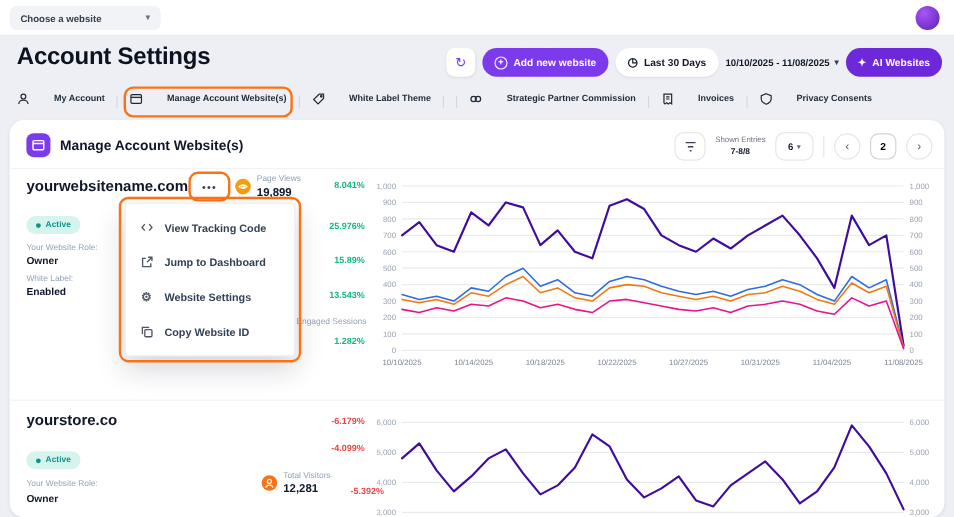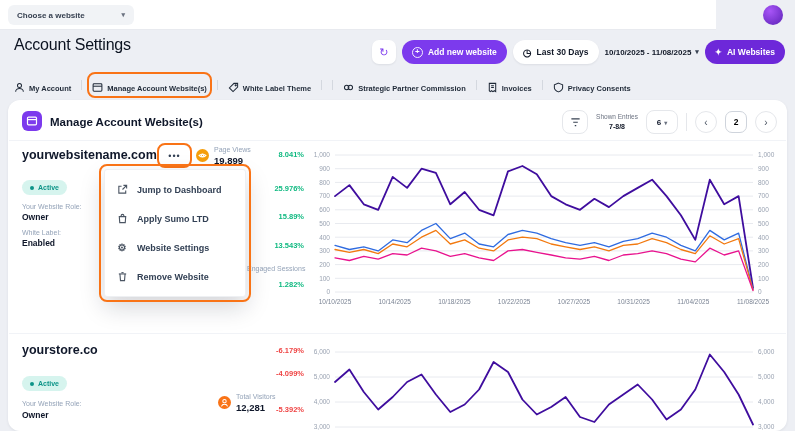--- a/index.html
+++ b/index.html
@@ -1,41 +1,41 @@
 <!DOCTYPE html>
 <html><head>
 <meta charset="utf-8">
 <style>
   *{margin:0;padding:0;box-sizing:border-box}
   html,body{width:795px;height:431px}
   body{position:relative;overflow:hidden;background:#edeff4;font-family:"Liberation Sans",sans-serif;color:#0f172a}
   svg text{font-family:"Liberation Sans",sans-serif}
 
   
-  .topbar{position:absolute;left:0;top:0;width:716px;height:30px;background:#fff;border-bottom:1px solid #e8eaef}
+  .topbar{position:absolute;left:0;top:0;width:795px;height:30px;background:#fff;border-bottom:1px solid #e8eaef}
   .pill{position:absolute;top:5px;height:20px;display:flex;align-items:center;gap:6px;background:#f1f3f6;border-radius:6px;padding:0 9px;font-size:8px;font-weight:600;color:#374151;cursor:pointer}
   .pill .chev{font-size:7px;color:#6b7280}
   .circ-ico{width:11px;height:11px;border:1px solid #4b5563;border-radius:50%;display:flex;align-items:center;justify-content:center;font-size:7px;line-height:1}
   .avatar{position:absolute;left:763px;top:5px;width:20px;height:20px;border-radius:50%;background:radial-gradient(circle at 35% 30%,#a855f7,#5b21b6)}
 
   
-  .page-title{position:absolute;left:14px;top:36px;font-size:16px;font-weight:400;color:#0b1220;letter-spacing:-.2px}
+  .page-title{position:absolute;left:14px;top:36px;font-size:20px;font-weight:700;color:#0b1220;letter-spacing:-.2px}
   .controls{position:absolute;top:40px;right:10px;height:24px;display:flex;align-items:center;gap:6px}
   .icon-btn{width:24px;height:24px;border:none;background:#fff;border-radius:7px;color:#7c3aed;font-size:11px;cursor:pointer;box-shadow:0 1px 2px rgba(15,23,42,.08);display:flex;align-items:center;justify-content:center}
   .btn{height:24px;display:flex;align-items:center;gap:5px;border:none;border-radius:12px;padding:0 10px;font-size:8.5px;font-weight:700;cursor:pointer;font-family:inherit}
   .btn.purple{background:#7c3aed;color:#fff}
   .btn.darkpurple{background:#6d28d9;color:#fff}
   .btn.white{background:#fff;color:#111827;box-shadow:0 1px 2px rgba(15,23,42,.08)}
   .plus-circle{width:11px;height:11px;border:1px solid rgba(255,255,255,.9);border-radius:50%;display:flex;align-items:center;justify-content:center;font-size:8px;line-height:1}
   .date-range{display:flex;align-items:center;gap:4px;font-size:8px;font-weight:700;color:#111827;cursor:pointer}
   .date-range .chev{font-size:7px;color:#374151}
 
   
   .tabs{position:absolute;left:14px;top:76px;height:18px;display:flex;align-items:center;gap:10px}
-  .tab{display:flex;align-items:flex-end;gap:4px;font-size:7.5px;font-weight:700;color:#1f2937;cursor:pointer;height:16px;white-space:nowrap}
+  .tab{display:flex;align-items:flex-start;gap:20px;font-size:7.5px;font-weight:700;color:#1f2937;cursor:pointer;height:16px;white-space:nowrap}
   .tab svg{flex:0 0 auto}
   .tab-sep{width:1px;height:10px;background:#d4d8df}
 
   
   .card{position:absolute;left:8px;top:100px;width:779px;height:331px;background:#fff;border-radius:12px;box-shadow:0 1px 3px rgba(15,23,42,.07)}
   .hline{position:absolute;height:1px;background:#f1f3f7}
   .card-icon{position:absolute;left:22px;top:111px;width:20px;height:20px;background:#7c3aed;border-radius:6px;display:flex;align-items:center;justify-content:center}
   .card-title{position:absolute;left:50px;top:116px;font-size:11.5px;font-weight:700;color:#0f172a}
   .hdr-controls{position:absolute;right:18px;top:108px;height:28px;display:flex;align-items:center;gap:8px}
   .sq-btn{width:26px;height:24px;border:1px solid #e5e7eb;border-radius:8px;background:#fff;display:flex;align-items:center;justify-content:center;cursor:pointer}
@@ -284,21 +284,21 @@
 <div class="stat-delta down" style="left:234px;top:346px">-6.179%</div>
 <div class="stat-delta down" style="left:234px;top:369px">-4.099%</div>
 <div class="stat-icon" style="left:218px;top:396px;background:#f97316">
   <svg width="9" height="9" viewBox="0 0 8 8" fill="none" stroke="#fff" stroke-width="0.9">
       <circle cx="4" cy="2.8" r="1.5"></circle>
       <path d="M1.3,7.4 a2.8,2.5 0 0 1 5.4,0"></path>
     </svg>
 </div>
 <div class="stat-label" style="left:236px;top:393px">Total Visitors</div>
 <div class="stat-value" style="left:236px;top:402px">12,281</div>
-<div class="stat-delta down" style="left:244px;top:405px;width:60px">-5.392%</div>
+<div class="stat-delta down" style="left:260px;top:405px;width:60px">-5.392%</div>
 
 <svg class="chart" style="left:305px;top:339px" width="482" height="92">
     <line x1="30" x2="448" y1="13" y2="13" stroke="#e8eaef" stroke-width="1"></line>
     <text x="25" y="15.3" text-anchor="end" font-size="6.5" fill="#9aa3b2">6,000</text>
     <text x="453" y="15.3" font-size="6.5" fill="#9aa3b2">6,000</text>
     <line x1="30" x2="448" y1="38" y2="38" stroke="#e8eaef" stroke-width="1"></line>
     <text x="25" y="40.3" text-anchor="end" font-size="6.5" fill="#9aa3b2">5,000</text>
     <text x="453" y="40.3" font-size="6.5" fill="#9aa3b2">5,000</text>
     <line x1="30" x2="448" y1="63" y2="63" stroke="#e8eaef" stroke-width="1"></line>
     <text x="25" y="65.3" text-anchor="end" font-size="6.5" fill="#9aa3b2">4,000</text>
@@ -306,42 +306,40 @@
     <line x1="30" x2="448" y1="88" y2="88" stroke="#e8eaef" stroke-width="1"></line>
     <text x="25" y="90.3" text-anchor="end" font-size="6.5" fill="#9aa3b2">3,000</text>
     <text x="453" y="90.3" font-size="6.5" fill="#9aa3b2">3,000</text>
     <polyline points="30.0,43.0 44.4,30.5 58.8,53.0 73.2,70.5 87.7,58.0 102.1,43.0 116.5,35.5 130.9,55.5 145.3,73.0 159.7,65.5 174.1,50.5 188.6,23.0 203.0,33.0 217.4,60.5 231.8,75.5 246.2,68.0 260.6,58.0 275.0,78.0 289.4,83.0 303.9,65.5 318.3,55.5 332.7,45.5 347.1,60.5 361.5,80.5 375.9,70.5 390.3,50.5 404.8,15.5 419.2,33.0 433.6,55.5 448.0,85.5" fill="none" stroke="#3f0d9e" stroke-width="1.8" stroke-linejoin="round" stroke-linecap="round"></polyline>
   </svg>
 
 <div class="menu ann">
   <div class="menu-item">
     <span class="mi">
         <svg width="11" height="11" viewBox="0 0 12 12" fill="none" stroke="#4b5563" stroke-width="1.2">
+          <path d="M4,3 L1.5,6 L4,9 M8,3 L10.5,6 L8,9"></path>
+        </svg>
+      </span>
+    <span>View Tracking Code</span>
+  </div>
+  <div class="menu-item">
+    <span class="mi">
+        <svg width="11" height="11" viewBox="0 0 12 12" fill="none" stroke="#4b5563" stroke-width="1.2">
           <path d="M5,2.5 H2 V10 H9.5 V7"></path>
           <path d="M7,1.5 H10.5 V5 M10.5,1.5 L6,6"></path>
         </svg>
       </span>
     <span>Jump to Dashboard</span>
   </div>
   <div class="menu-item">
-    <span class="mi">
-        <svg width="11" height="11" viewBox="0 0 12 12" fill="none" stroke="#4b5563" stroke-width="1.2">
-          <path d="M2.5,4 H9.5 L9,10.5 H3 Z"></path>
-          <path d="M4.5,4 V3 a1.5,1.5 0 0 1 3,0 V4"></path>
-        </svg>
-      </span>
-    <span>Apply Sumo LTD</span>
-  </div>
-  <div class="menu-item">
     <span class="mi">⚙</span>
     <span>Website Settings</span>
   </div>
   <div class="menu-item">
     <span class="mi">
         <svg width="11" height="11" viewBox="0 0 12 12" fill="none" stroke="#4b5563" stroke-width="1.2">
-          <path d="M2,3.2 H10"></path>
-          <path d="M4.8,1.8 H7.2"></path>
-          <path d="M3.2,3.2 L3.8,10.5 H8.2 L8.8,3.2"></path>
+          <rect x="4" y="4" width="6.5" height="6.5" rx="1"></rect>
+          <path d="M8,2 H1.8 V8"></path>
         </svg>
       </span>
-    <span>Remove Website</span>
+    <span>Copy Website ID</span>
   </div>
 </div>
 
 </body></html>

